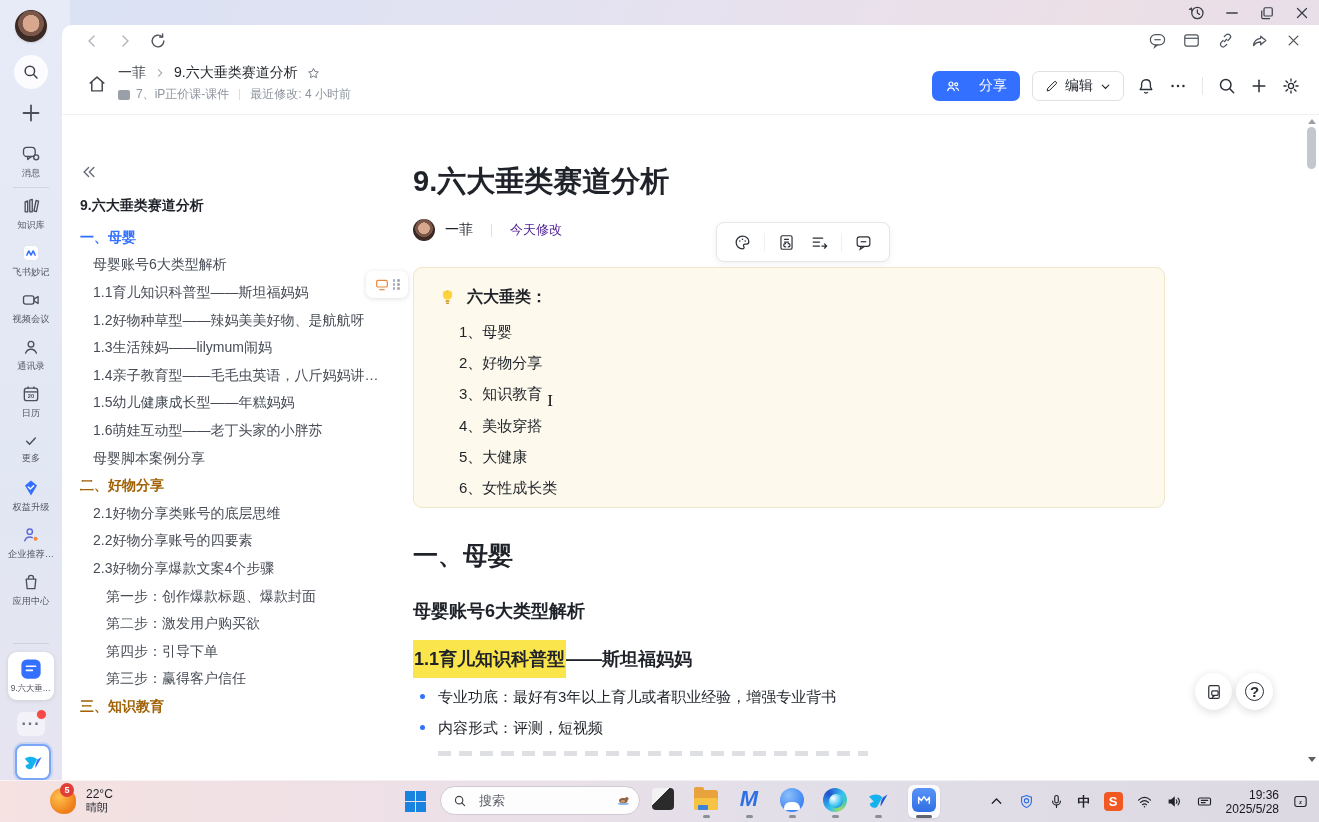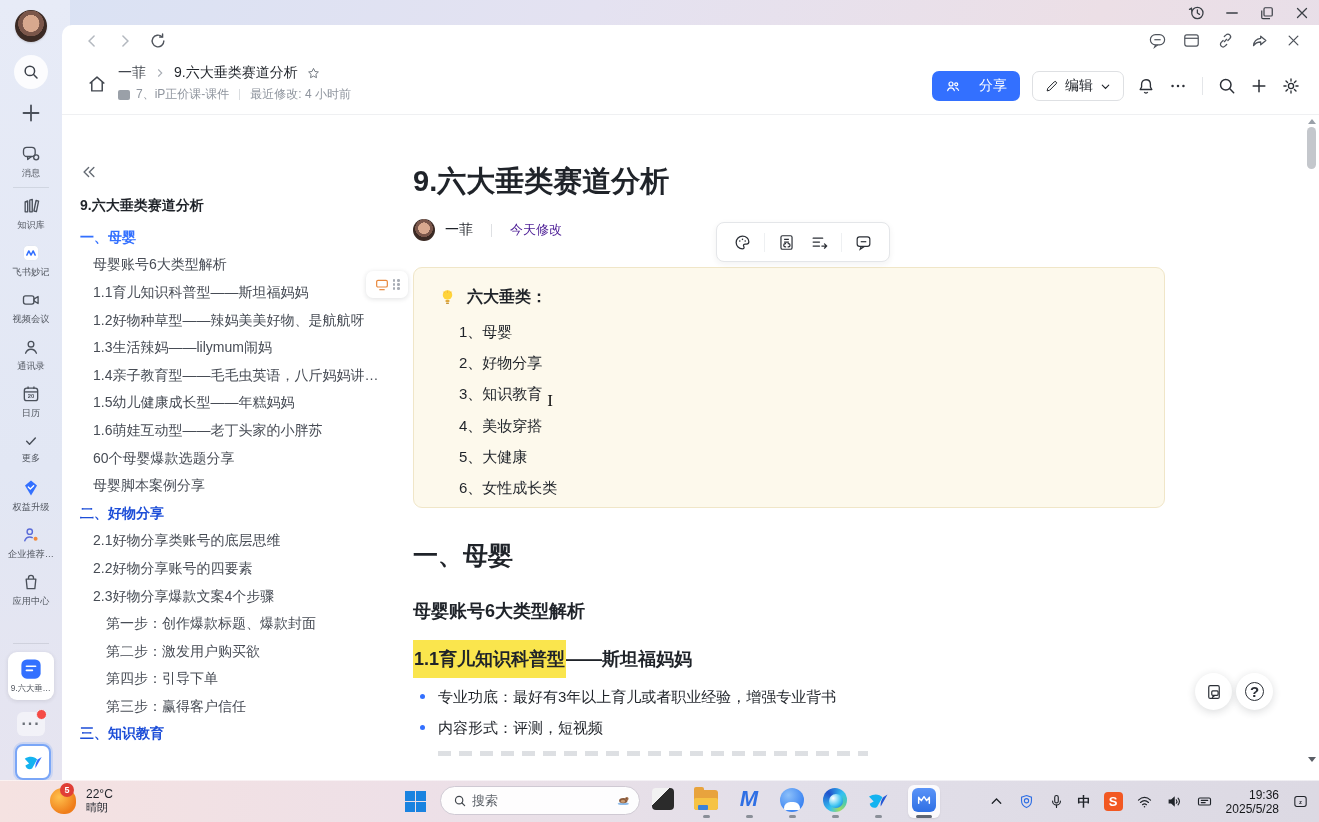--- a/index.html
+++ b/index.html
@@ -63,21 +63,21 @@
   .hd-divider{width:1px;height:18px;background:#e4e6e9;margin:0 2px}
 
   .content{position:absolute;top:89px;left:0;right:0;bottom:11px;border-top:1px solid #eff0f2}
 
   
   .outline{position:absolute;left:0;top:0;width:340px;bottom:0;overflow:hidden}
   .collapse{position:absolute;left:18px;top:48px;width:18px;height:18px;color:#646a73;cursor:pointer}
   .o-title{position:absolute;left:18px;top:82px;font-size:14px;font-weight:700;color:#1f2329}
   .o-list{position:absolute;left:0;top:109px;right:0}
   .o-item{height:27.6px;display:flex;align-items:center;font-size:14px;color:#474c55;cursor:pointer;white-space:nowrap;overflow:hidden}
-  .o-item.lv1{padding-left:18px;font-weight:700;color:#1d4ed8}
+  .o-item.lv1{padding-left:18px;font-weight:700;color:#a16207}
   .o-item.lv2{padding-left:31px}
   .o-item.lv3{padding-left:44px}
   .o-item.active{color:#3370ff}
 
   
   .docarea{position:absolute;left:351px;top:0;width:752px;bottom:0}
   .doc-h1{margin:48px 0 0;font-size:29px;line-height:36px;font-weight:700;color:#1f2329}
   .author-row{margin-top:18px;display:flex;align-items:center;gap:10px;height:26px}
   .doc-avatar{width:22px;height:22px;border-radius:50%;background:radial-gradient(circle at 50% 42%,#d8a88e 0 34%,#7a564a 35% 52%,#3b2a24 53% 100%)}
   .author-name{font-size:14px;color:#1f2329}
@@ -127,21 +127,21 @@
   .weather{position:absolute;left:48px;top:4px;display:flex;align-items:center;gap:8px;cursor:pointer}
   .weather-ico{position:relative;width:30px;height:30px}
   .weather-blob{position:absolute;left:2px;top:3px;width:26px;height:26px;border-radius:50% 50% 45% 55%;background:radial-gradient(circle at 35% 35%,#ffc14d,#ef7d1a 70%)}
   .weather-badge{position:absolute;left:12px;top:-2px;width:14px;height:14px;border-radius:50%;background:#e03e36;color:#fff;font-size:9px;display:flex;align-items:center;justify-content:center;font-weight:700}
   .weather-temp{font-size:12px;color:#1f2329;line-height:14px}
   .weather-desc{font-size:11px;color:#2b2f36;line-height:13px}
   .winlogo{position:absolute;left:405px;top:10px;width:21px;height:21px;display:grid;grid-template-columns:10px 10px;grid-gap:1px;cursor:pointer}
   .winlogo i{background:#1a83e0;width:10px;height:10px}
   .tb-search{position:absolute;left:440px;top:5px;width:200px;height:29px;border-radius:15px;background:rgba(255,255,255,.92);border:1px solid #cfc9d3;display:flex;align-items:center;padding:0 8px 0 12px;box-sizing:border-box;cursor:pointer}
   .tb-search .ico{width:14px;height:14px;color:#42474d}
-  .tb-search-text{font-size:13px;color:#5a5f66;margin-left:5px;flex:1}
+  .tb-search-text{font-size:13px;color:#5a5f66;margin-left:12px;flex:1}
   .otter{width:40px;height:26px}
   .tb-apps{position:absolute;left:650px;top:4px;display:flex;gap:17px;align-items:flex-start}
   .tb-app{position:relative;width:26px;height:33px;display:flex;justify-content:center;cursor:pointer}
   .tb-app .runline{position:absolute;bottom:0;width:7px;height:3px;border-radius:2px;background:#8a8f98}
   .tb-app.active-app{width:32px;background:rgba(255,255,255,.85);border-radius:6px;box-shadow:0 1px 2px rgba(0,0,0,.08)}
   .tb-app.active-app .runline{width:16px;background:#5f6672}
   .darksq{width:22px;height:22px;margin-top:3px;background:linear-gradient(135deg,#f2f2f2 0 40%,#2b2b2b 40% 100%);border-radius:4px}
   .folder{position:relative;width:24px;height:20px;margin-top:5px}
   .folder .back{position:absolute;inset:0;background:#e8a33d;border-radius:3px}
   .folder .tab{position:absolute;left:0;top:-3px;width:10px;height:6px;background:#e8a33d;border-radius:2px 2px 0 0}
@@ -488,21 +488,20 @@
       <div class="o-title">9.六大垂类赛道分析</div>
       <div class="o-list">
         <div class="o-item lv1 active">一、母婴</div>
         <div class="o-item lv2">母婴账号6大类型解析</div>
         <div class="o-item lv2">1.1育儿知识科普型——斯坦福妈妈</div>
         <div class="o-item lv2">1.2好物种草型——辣妈美美好物、是航航呀</div>
         <div class="o-item lv2">1.3生活辣妈——lilymum闹妈</div>
         <div class="o-item lv2">1.4亲子教育型——毛毛虫英语，八斤妈妈讲…</div>
         <div class="o-item lv2">1.5幼儿健康成长型——年糕妈妈</div>
         <div class="o-item lv2">1.6萌娃互动型——老丁头家的小胖苏</div>
-        <div class="o-item lv2">60个母婴爆款选题分享</div>
         <div class="o-item lv2">母婴脚本案例分享</div>
         <div class="o-item lv1">二、好物分享</div>
         <div class="o-item lv2">2.1好物分享类账号的底层思维</div>
         <div class="o-item lv2">2.2好物分享账号的四要素</div>
         <div class="o-item lv2">2.3好物分享爆款文案4个步骤</div>
         <div class="o-item lv3">第一步：创作爆款标题、爆款封面</div>
         <div class="o-item lv3">第二步：激发用户购买欲</div>
         <div class="o-item lv3">第四步：引导下单</div>
         <div class="o-item lv3">第三步：赢得客户信任</div>
         <div class="o-item lv1">三、知识教育</div>

